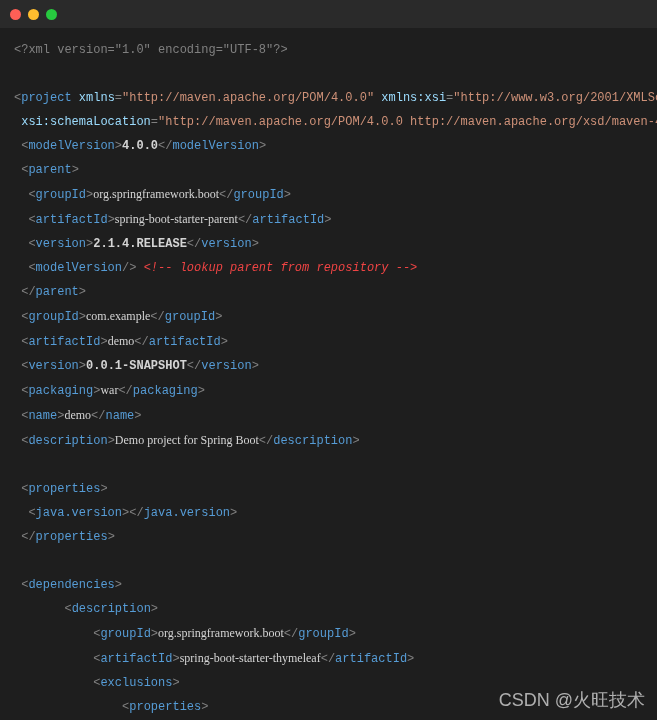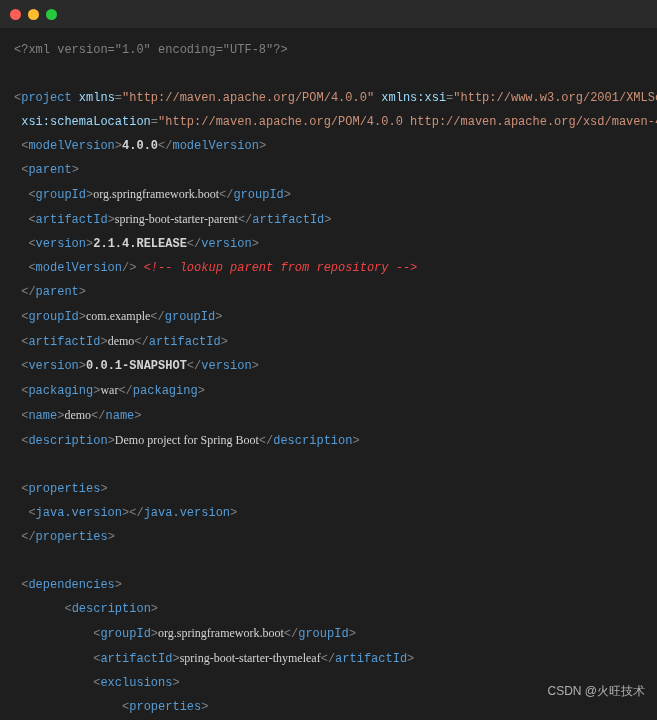--- a/index.html
+++ b/index.html
@@ -34,24 +34,24 @@
   .t-tag    { color: #569cd6; }      
   .t-brkt   { color: #808080; }      
   .t-attr   { color: #9cdcfe; text-align: right; }      
   .t-str    { color: #ce9178; }      
   .t-text   { color: #d4d4d4; font-weight: bold; } 
   .t-textn  { color: #d4d4d4; font-family: Liberation Serif, serif; }      
   .t-cmt    { color: #ef4444; font-style: italic; } 
   .watermark {
     position: absolute;
     right: 12px;
-    bottom: 20px;
+    bottom: 8px;
     color: #c9c9c9;
     font-family: -apple-system, 'Segoe UI', Arial, sans-serif;
-    font-size: 12px;
+    font-size: 18px;
     font-weight: 400;
     opacity: 0.85;
   }
 </style>
 </head>
 <body>
 
 <div class="titlebar">
   <div class="circle red"></div>
   <div class="circle yellow"></div>

